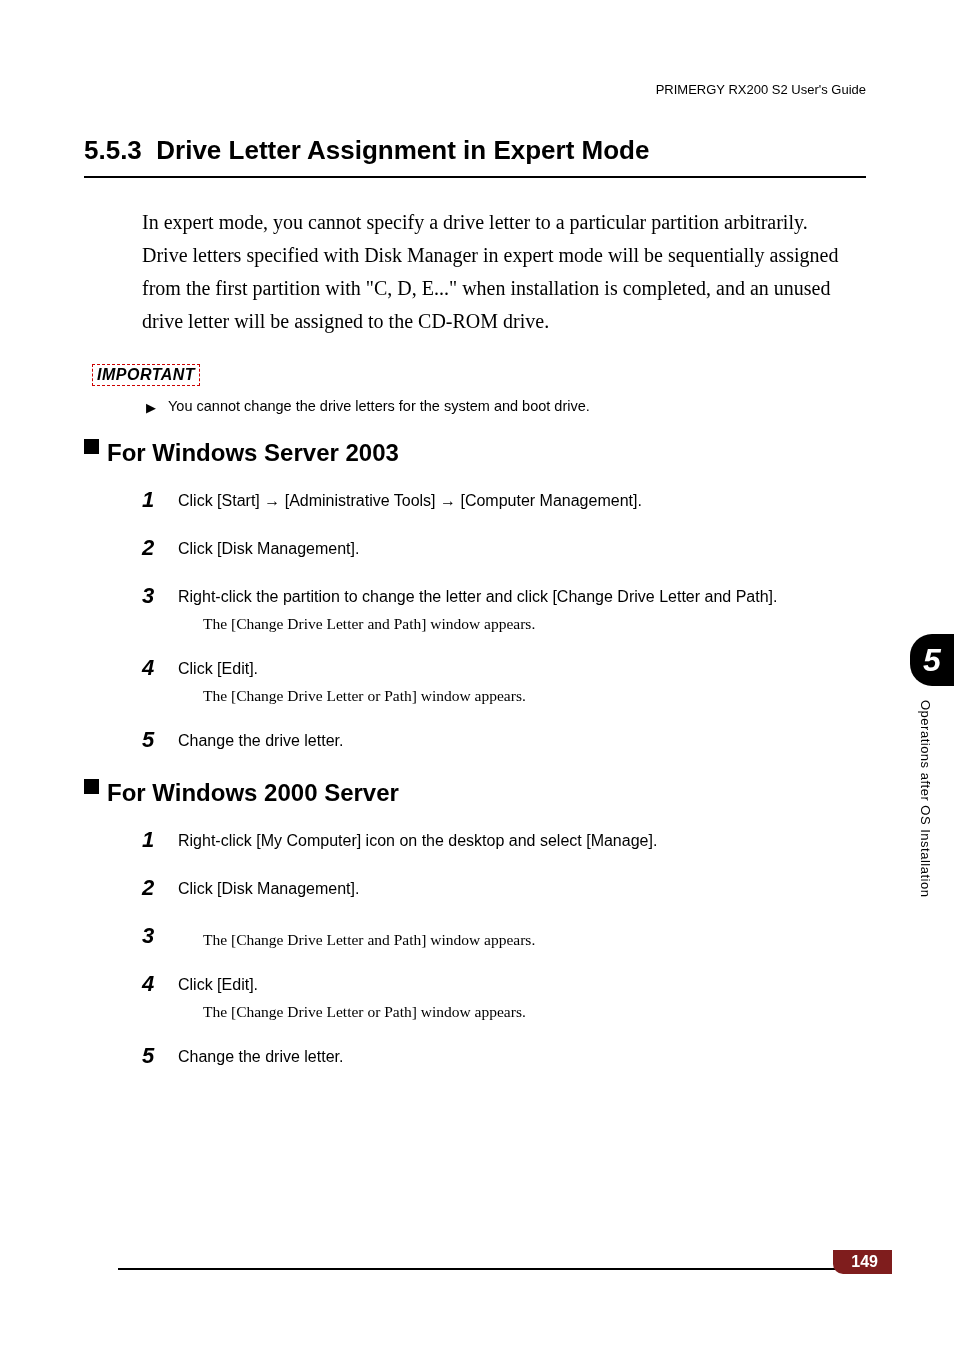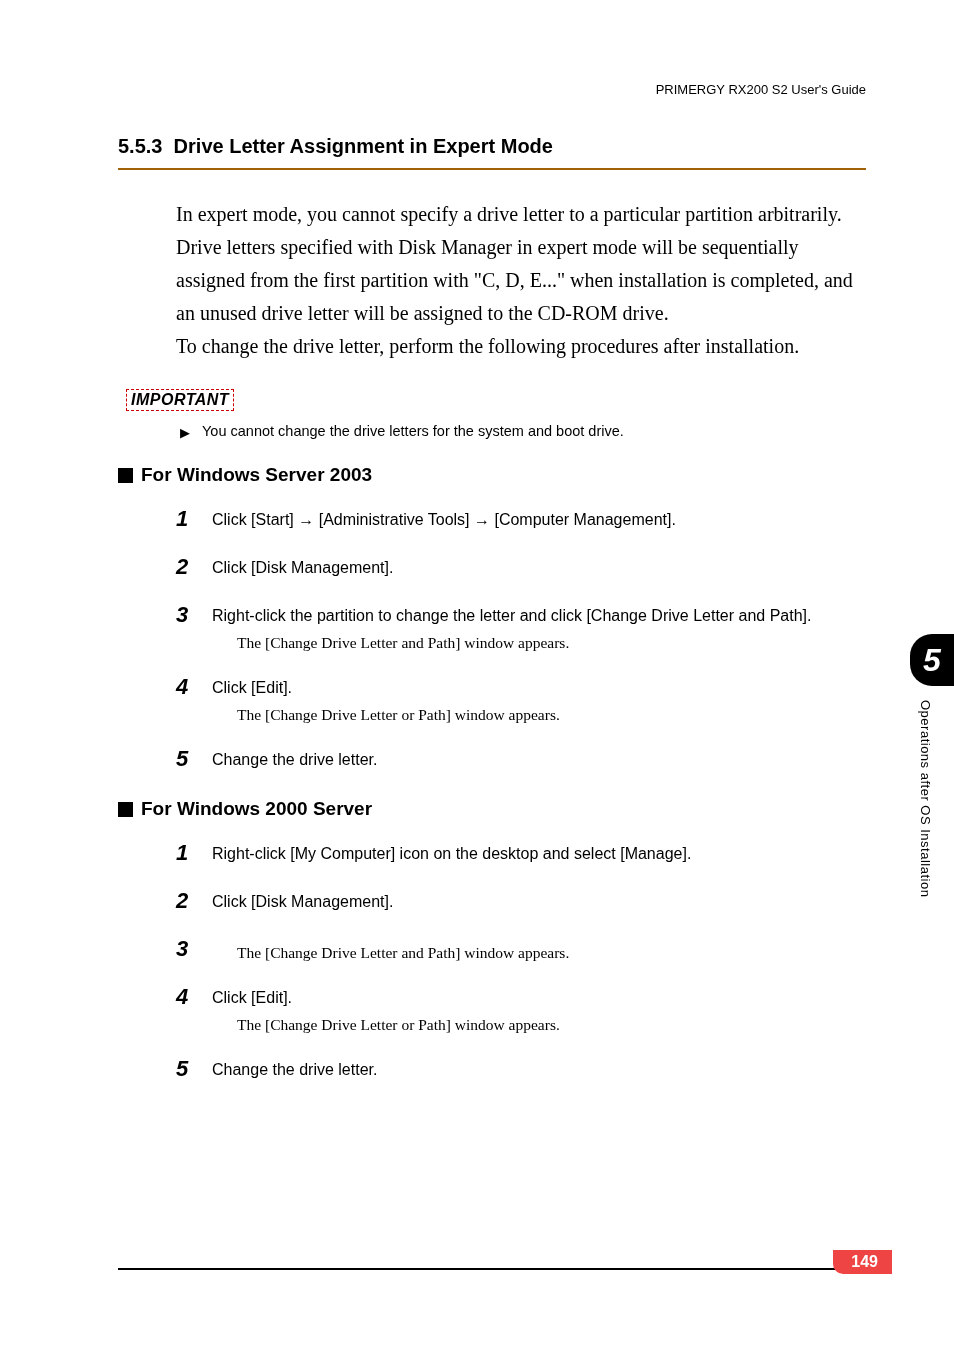--- a/index.html
+++ b/index.html
@@ -8,36 +8,36 @@
       box-sizing: border-box;
     }
     body {
       width: 954px;
       height: 1348px;
       background: #fff;
       font-family: "Times New Roman", Times, serif;
       position: relative;
     }
     .page {
-      padding: 82px 88px 0 118px;
+      padding: 82px 88px 0 84px;
     }
     .header-text {
       text-align: right;
       font-family: Arial, Helvetica, sans-serif;
       font-size: 13px;
       color: #000;
       margin-bottom: 38px;
     }
     .section-title {
       font-family: Arial, Helvetica, sans-serif;
       font-weight: bold;
-      font-size: 20px;
+      font-size: 26px;
       color: #000;
       padding-bottom: 10px;
-      border-bottom: 2px solid #a16207;
+      border-bottom: 2px solid #000000;
       margin-bottom: 28px;
     }
     .intro-block {
       margin-left: 58px;
       margin-right: 10px;
       margin-bottom: 26px;
     }
     .intro-text {
       font-size: 20px;
       line-height: 1.65;
@@ -69,25 +69,24 @@
       margin-top: 2px;
     }
     .bullet-text {
       font-family: Arial, Helvetica, sans-serif;
       font-size: 14.5px;
       color: #000;
     }
     .subsection-title {
       font-family: Arial, Helvetica, sans-serif;
       font-weight: bold;
-      font-size: 19px;
+      font-size: 24px;
       color: #000;
       margin-bottom: 20px;
       display: flex;
-      align-items: center;
     }
     .black-square {
       display: inline-block;
       width: 15px;
       height: 15px;
       background: #000;
       margin-right: 8px;
     }
     .steps-block {
       margin-left: 58px;
@@ -161,21 +160,21 @@
       bottom: 78px;
       left: 118px;
       right: 62px;
       height: 2px;
       background: #000;
     }
     .page-num {
       position: absolute;
       bottom: 74px;
       right: 62px;
-      background: #ef4444;
+      background: #7f1d1d;
       color: #fff;
       font-family: Arial, Helvetica, sans-serif;
       font-weight: bold;
       font-size: 16px;
       padding: 3px 14px 3px 18px;
       border-bottom-left-radius: 10px;
       margin-top: 45px;
     }
   </style>
 </head>
@@ -183,21 +182,20 @@
 
 <div class="page">
   <div class="header-text">PRIMERGY RX200 S2 User's Guide</div>
 
   <div class="section-title">
     <span>5.5.3</span>&nbsp;&nbsp;<span>Drive Letter Assignment in Expert Mode</span>
   </div>
 
   <div class="intro-block">
     <p class="intro-text">In expert mode, you cannot specify a drive letter to a particular partition arbitrarily. Drive letters specified with Disk Manager in expert mode will be sequentially assigned from the first partition with "C, D, E..." when installation is completed, and an unused drive letter will be assigned to the CD-ROM drive.</p>
-    <p class="intro-text">To change the drive letter, perform the following procedures after installation.</p>
   </div>
 
   <div class="important-label">IMPORTANT</div>
   <div class="bullet-row">
     <span class="bullet-arrow">▶</span>
     <span class="bullet-text">You cannot change the drive letters for the system and boot drive.</span>
   </div>
 
   
   <div class="subsection-title">

